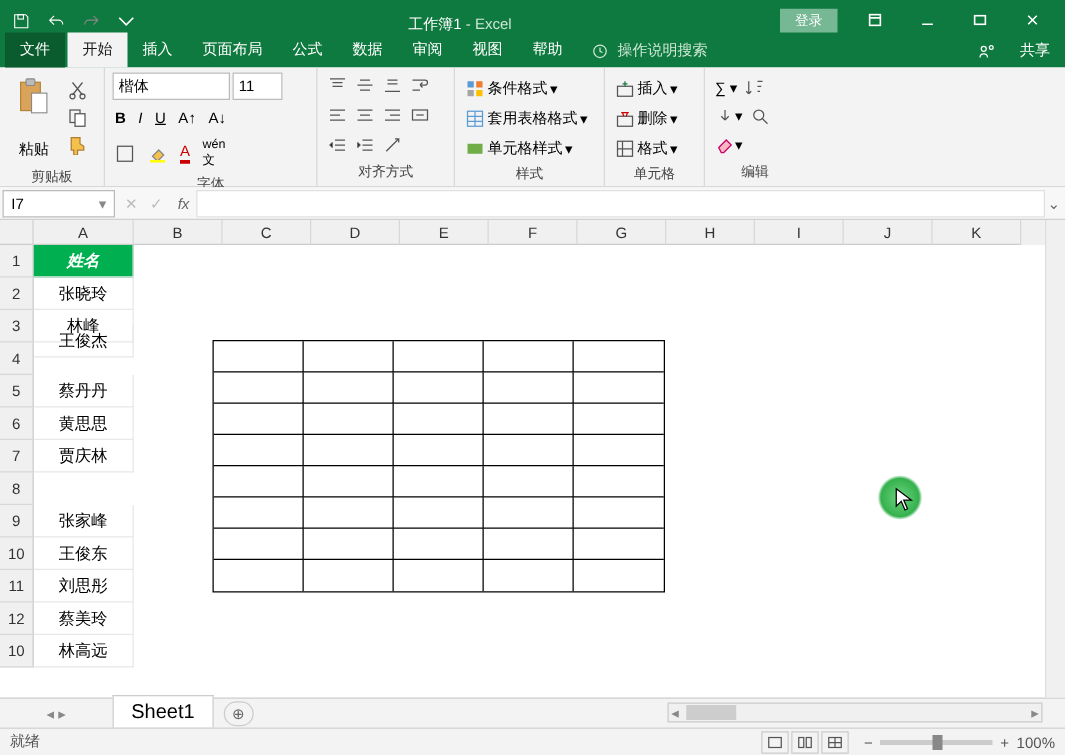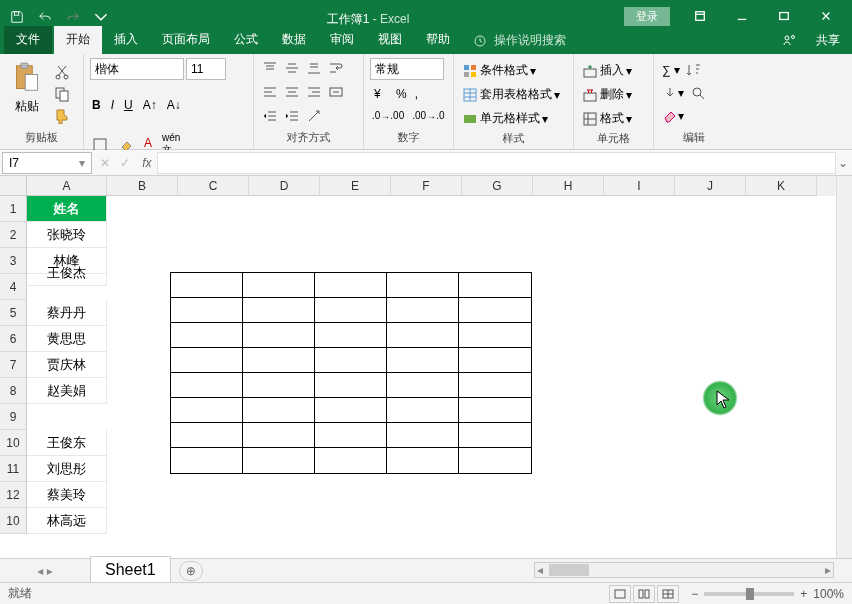--- a/index.html
+++ b/index.html
@@ -11,30 +11,30 @@
 .title-center{flex:1;text-align:center;color:#cde6d6;font-size:12px}
 .title-center .wb{color:#fff}
 .winbtns{display:flex;align-items:center;gap:2px;padding-right:6px}
 .winbtn{width:40px;height:24px;display:flex;align-items:center;justify-content:center;cursor:pointer}
 .winbtn svg{width:12px;height:12px;stroke:#fff;fill:none;stroke-width:1.5}
 .login-btn{background:#76b794;padding:2px 12px;font-size:11px;color:#fff;margin-right:8px}
 .ribbon-tabs{height:26px;background:#0f7a3f;display:flex;align-items:flex-end;color:#fff;padding-left:4px}
 .rtab{padding:5px 12px 6px;cursor:pointer;font-size:12px}
 .rtab.file{background:#0a5c2f;margin-right:2px}
 .rtab.active{background:#f3f3f3;color:#1a1a1a}
-.share{margin-left:auto;padding:5px 12px;display:flex;align-items:flex-start;gap:18px}
+.share{margin-left:auto;padding:5px 12px;display:flex;align-items:center;gap:18px}
 .tell{display:flex;align-items:center;gap:6px;padding:5px 10px;color:#cde6d6}
 .ribbon{height:96px;background:#f3f3f3;border-bottom:1px solid #d0d0d0;display:flex}
 .rgroup{border-right:1px solid #d8d8d8;display:flex;flex-direction:column;padding:4px 6px 2px}
 .rgroup-body{flex:1;display:flex;align-items:flex-start;gap:4px}
 .rgroup-label{text-align:center;font-size:11px;color:#444;padding:2px 0}
 .vstack{display:flex;flex-direction:column;gap:2px}
 .hstack{display:flex;align-items:center;gap:2px}
 .rbtn{display:flex;align-items:center;justify-content:center;cursor:pointer;padding:2px}
-.big-paste{width:42px;display:flex;flex-direction:column;align-items:center;gap:4px;padding:4px 2px;cursor:pointer}
+.big-paste{width:42px;display:flex;flex-direction:column;align-items:center;gap:17px;padding:4px 2px;cursor:pointer}
 .big-paste svg{width:28px;height:32px}
 .font-sel{border:1px solid #bbb;background:#fff;height:22px;display:flex;align-items:center;padding:0 4px;font-size:12px}
 .icon-sm{width:16px;height:16px}
 .sheet-area{position:absolute;top:150px;left:0;right:0;bottom:22px;background:#fff}
 .namebox-row{height:26px;border-bottom:1px solid #d0d0d0;display:flex;align-items:center;background:#f7f7f7}
 .namebox{width:90px;height:22px;border:1px solid #bbb;background:#fff;margin:0 2px;display:flex;align-items:center;padding:0 6px;font-size:12px}
 .fx-btns{display:flex;align-items:center;padding:0 6px;gap:10px;color:#999}
 .fx-label{font-style:italic;color:#666;padding:0 6px}
 .formula-bar{flex:1;height:22px;border:1px solid #e0e0e0;background:#fff;margin-right:16px}
 .grid{position:absolute;top:26px;left:0;right:16px;bottom:24px;overflow:hidden}
@@ -182,21 +182,21 @@
             <svg class="icon-sm" viewBox="0 0 16 16">
               <path d="M3 2h7v5l3 2v3H8v4H5v-4H3z" fill="#f4c04e" stroke="#b07d2e"></path>
             </svg>
           </div>
       </div>
     </div>
     <div class="rgroup-label">剪贴板</div>
   </div>
 
   <div class="rgroup" style="width:170px">
-    <div class="rgroup-body vstack" style="gap:16px">
+    <div class="rgroup-body vstack" style="gap:5px">
       <div class="hstack">
         <div class="font-sel" style="width:94px">
             <span>楷体</span>
           </div>
         <div class="font-sel" style="width:40px">
             <span>11</span>
           </div>
       </div>
       <div class="hstack" style="gap:6px">
         <div class="rbtn">
@@ -295,41 +295,20 @@
         <div class="rbtn">
             <svg class="icon-sm" viewBox="0 0 16 16" stroke="#555" fill="none">
               <path d="M3 13L13 3m-3 0h3v3"></path>
             </svg>
           </div>
       </div>
     </div>
     <div class="rgroup-label">对齐方式</div>
   </div>
 
-  <div class="rgroup" style="width:90px">
-    <div class="rgroup-body vstack" style="gap:4px">
-      <div class="font-sel" style="width:74px">
-          <span>常规</span>
-        </div>
-      <div class="hstack" style="gap:4px">
-        <div class="rbtn">
-            <svg class="icon-sm" viewBox="0 0 16 16">
-              <text x="2" y="12" font-size="11">¥</text>
-            </svg>
-          </div>
-        <div class="rbtn">%</div>
-        <div class="rbtn">,</div>
-      </div>
-      <div class="hstack" style="gap:4px">
-        <div class="rbtn" style="font-size:10px">.0→.00</div>
-        <div class="rbtn" style="font-size:10px">.00→.0</div>
-      </div>
-    </div>
-    <div class="rgroup-label">数字</div>
-  </div>
 
   <div class="rgroup" style="width:120px">
     <div class="rgroup-body vstack" style="gap:3px;padding-top:2px">
       <div class="hstack rbtn"><svg class="icon-sm" viewBox="0 0 16 16">
             <rect x="2" y="2" width="5" height="5" fill="#5b9bd5"></rect>
             <rect x="9" y="2" width="5" height="5" fill="#ed7d31"></rect>
             <rect x="2" y="9" width="5" height="5" fill="#a5a5a5"></rect>
             <rect x="9" y="9" width="5" height="5" fill="#ffc000"></rect>
           </svg><span>条件格式</span> ▾</div>
       <div class="hstack rbtn"><svg class="icon-sm" viewBox="0 0 16 16">
@@ -489,28 +468,28 @@
             <div class="ft-cell"></div>
           </div>
           <div class="ft-row">
             <div class="ft-cell"></div>
             <div class="ft-cell"></div>
             <div class="ft-cell"></div>
             <div class="ft-cell"></div>
             <div class="ft-cell"></div>
           </div>
         </div>
-    <div class="cell colA hdr" style="top: 0px;">姓名</div>
+    <div class="cell colA hdr" style="top: 0px; font-style: italic;">姓名</div>
         <div class="cell colA" style="top: 26px;">张晓玲</div>
         <div class="cell colA" style="top: 52px;">林峰</div>
         <div class="cell colA" style="top: 64px;">王俊杰</div>
         <div class="cell colA" style="top: 104px;">蔡丹丹</div>
         <div class="cell colA" style="top: 130px;">黄思思</div>
         <div class="cell colA" style="top: 156px;">贾庆林</div>
-        <div class="cell colA" style="top: 182px;">赵美娟</div>
+        <div class="cell colA" style="top: 208px;">张家峰</div>
         <div class="cell colA" style="top: 234px;">王俊东</div>
         <div class="cell colA" style="top: 260px;">刘思彤</div>
         <div class="cell colA" style="top: 286px;">蔡美玲</div>
         <div class="cell colA" style="top: 312px;">林高远</div>
       </div>
   </div>
 
   <div class="sheet-tabs">
     <div class="tab-nav">◂ ▸</div>
     <div class="sheet-tab">Sheet1</div>

